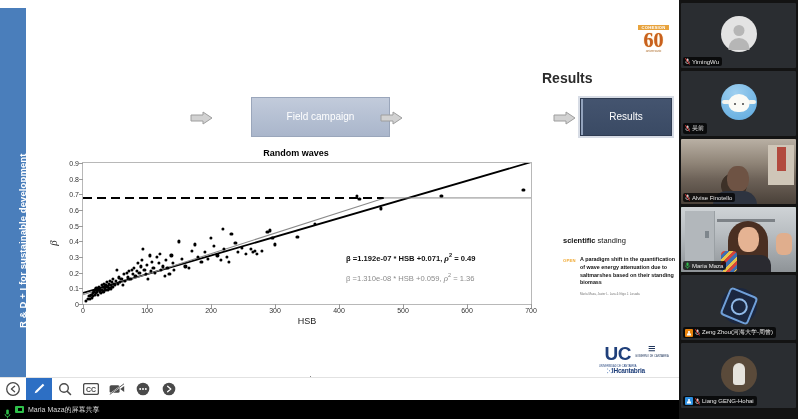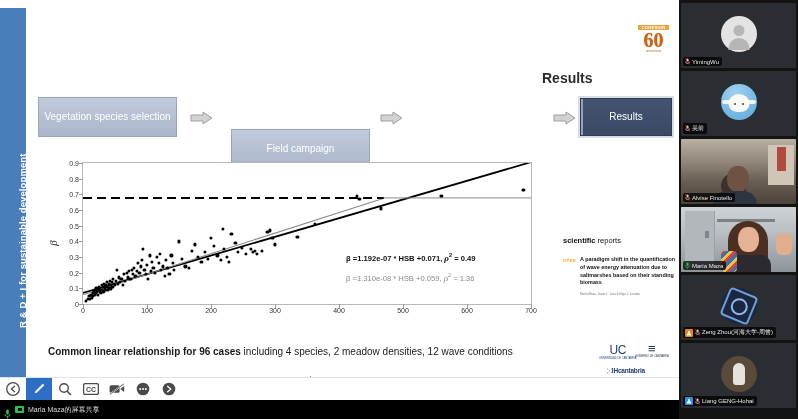--- a/index.html
+++ b/index.html
@@ -69,21 +69,21 @@
   #flow { position: absolute; left: 12px; top: 89px; height: 40px; width: 620px; }
   .flow-box {
     position: absolute; top: 0; height: 40px;
     background: linear-gradient(180deg,#c2cbdb 0%, #b4bfd2 55%, #aab6cb 100%);
     border: 1px solid #9aa6bb;
     color: #ffffff; font-size: 10px;
     display: flex; align-items: center; justify-content: center; text-align: center;
     line-height: 1.25; padding: 0 4px;
   }
   .flow-box.b1 { left: 0px;   width: 139px; }
-  .flow-box.b2 { left: 193px; width: 139px; margin-top: 32px; }
+  .flow-box.b2 { left: 213px; width: 139px; }
   .flow-box.b3 { left: 372px; width: 139px; }
   .flow-box.results {
     left: 542px; width: 92px; height: 38px; top: 1px;
     background: linear-gradient(180deg,#44546f 0%, #3a4a64 100%);
     border: 1px solid #2f3c52;
     box-shadow: inset 2px 0 0 #93a3bd, 0 0 0 2px #d7dce5;
     color: #fff; font-size: 10px;
   }
   .arrow {
     position: absolute; top: 14px; width: 23px; height: 14px;
@@ -169,21 +169,21 @@
     position: absolute; left: 22px; top: 338px; width: 600px;
     font-size: 10px; color: #1a1a1a; white-space: nowrap;
   }
   #caption b { font-weight: bold; }
 
   
   #logos { position: absolute; right: 4px; top: 332px; width: 92px; height: 46px; }
   .logo-uc {
     position: absolute; left: 16px; top: 3px; text-align: center;
   }
-  .logo-uc .uc { font-size: 12px; font-weight: normal; color: #1f3f7a; letter-spacing:-.5px;}
+  .logo-uc .uc { font-size: 19px; font-weight: bold; color: #1f3f7a; letter-spacing:-.5px;}
   .logo-uc .ucsub { font-size: 2.6px; color: #1f3f7a; }
   .logo-ih {
     position: absolute; left: 52px; top: 2px; text-align: center;
   }
   .logo-ih .glyph { font-size: 13px; color: #20365c; font-weight: bold; line-height:13px;}
   .logo-ih .ihsub { font-size: 2.6px; color: #20365c; }
   .logo-cant {
     position: absolute; left: 24px; top: 27px; font-size: 6.5px;
     color: #1f3f7a; font-weight: bold; letter-spacing: -.2px;
   }
@@ -347,41 +347,41 @@
         <div id="cohesion-logo">
           <div class="c-top">COHESION</div>
           <div class="c-num">60</div>
           <div class="c-sub">aniversario</div>
         </div>
 
 
         <div id="results-heading">Results</div>
 
         <div id="flow">
-          <div class="flow-box b1">Vegetation species selection</div>
           <div class="arrow a1">
             <svg width="23" height="14" viewBox="0 0 23 14">
               <path d="M1 4 L13 4 L13 1 L22 7 L13 13 L13 10 L1 10 Z" fill="#d2d2d2" stroke="#9e9e9e" stroke-width="1"></path>
             </svg>
           </div>
           <div class="flow-box b2">Field campaign</div>
           <div class="arrow a2">
             <svg width="23" height="14" viewBox="0 0 23 14">
               <path d="M1 4 L13 4 L13 1 L22 7 L13 13 L13 10 L1 10 Z" fill="#d2d2d2" stroke="#9e9e9e" stroke-width="1"></path>
             </svg>
           </div>
           <div class="arrow a3">
             <svg width="23" height="14" viewBox="0 0 23 14">
               <path d="M1 4 L13 4 L13 1 L22 7 L13 13 L13 10 L1 10 Z" fill="#d2d2d2" stroke="#9e9e9e" stroke-width="1"></path>
             </svg>
           </div>
           <div class="flow-box results">Results</div>
         </div>
 
         <div id="chart-wrap">
+          <div id="chart-title">Random waves</div>
           <div id="ylabel">β</div>
           <div id="plot-frame">
               <div class="ytick" style="top: 141px;">0</div>
               <div class="ytickmark" style="top: 141px;"></div>
               <div class="ytick" style="top: 125.333px;">0.1</div>
               <div class="ytickmark" style="top: 125.333px;"></div>
               <div class="ytick" style="top: 109.667px;">0.2</div>
               <div class="ytickmark" style="top: 109.667px;"></div>
               <div class="ytick" style="top: 94px;">0.3</div>
               <div class="ytickmark" style="top: 94px;"></div>
@@ -537,41 +537,39 @@
               <div class="dot" style="left: 189.44px; top: 75.2px;"></div>
               <div class="dot" style="left: 192px; top: 81.4667px;"></div>
               <div class="dot" style="left: 214.4px; top: 73.6333px;"></div>
               <div class="dot" style="left: 231.68px; top: 61.1px;"></div>
               <div class="dot" style="left: 273.92px; top: 32.9px;"></div>
               <div class="dot" style="left: 276.48px; top: 36.0333px;"></div>
               <div class="dot" style="left: 297.6px; top: 45.4333px;"></div>
               <div class="dot" style="left: 358.4px; top: 32.9px;"></div>
               <div class="dot" style="left: 440.32px; top: 26.6333px;"></div>
             </div>
+          <div id="xlabel">HSB</div>
 
           <div id="eq1">
             <span>β =1.192e-07 * HSB +0.071, </span><span class="gk">ρ</span><span class="sup">2</span><span> = 0.49</span>
           </div>
           <div id="eq2">
             <span>β =1.310e-08 * HSB +0.059, </span><span class="gk">ρ</span><span class="sup">2</span><span> = 1.36</span>
           </div>
         </div>
 
         <div id="sci-panel">
           <div id="sci-head">
-            <b>scientific</b><span> reports</span>
+            <b>scientific</b><span> standing</span>
           </div>
           <div id="sci-open">OPEN</div>
           <div id="sci-title">A paradigm shift in the quantification of wave energy attenuation due to saltmarshes based on their standing biomass</div>
           <div id="sci-authors">María Maza, Javier L. Lara &amp; Iñigo J. Losada</div>
         </div>
 
-        <div id="caption">
-          <b>Common linear relationship for 96 cases</b><span> including 4 species, 2 meadow densities, 12 wave conditions</span>
-        </div>
 
         <div id="logos">
           <div class="logo-uc">
             <div class="uc">UC</div>
             <div class="ucsub">UNIVERSIDAD DE CANTABRIA</div>
           </div>
           <div class="logo-ih">
             <div class="glyph">≡</div>
             <div class="ihsub">GOBIERNO DE CANTABRIA</div>
           </div>

